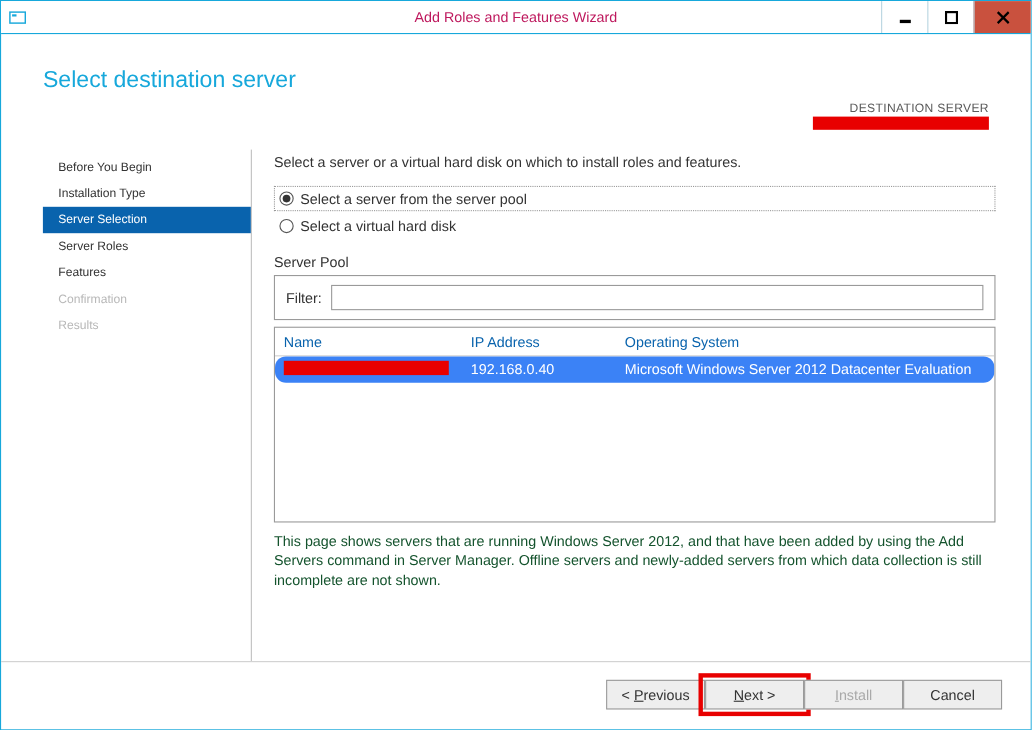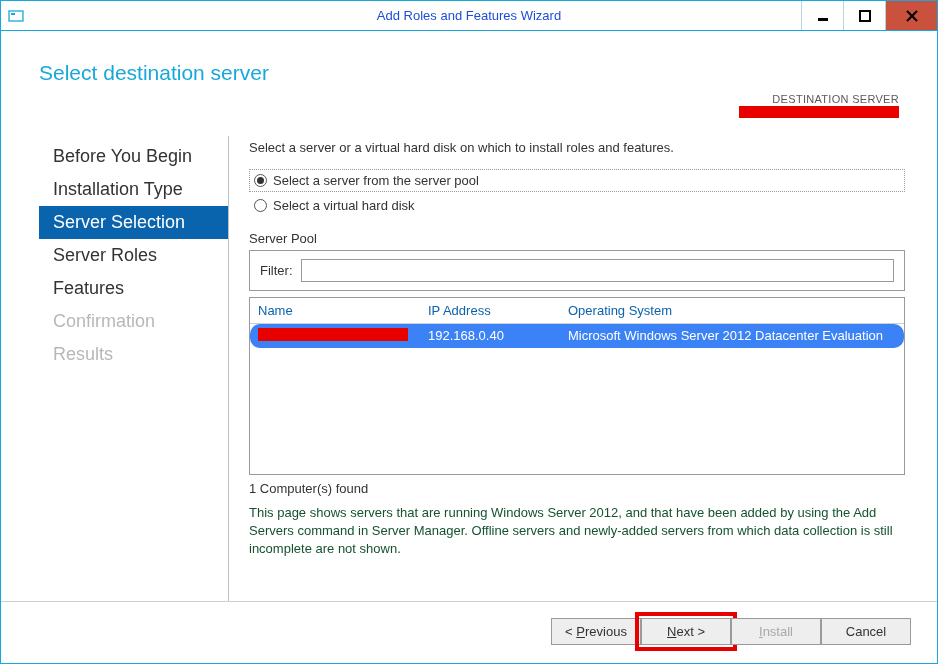--- a/index.html
+++ b/index.html
@@ -32,21 +32,21 @@
     margin-left: 6px;
     display: inline-flex;
     align-items: center;
     justify-content: center;
   }
   .title-text {
     position: absolute;
     left: 0; right: 0;
     text-align: center;
     font-size: 13px;
-    color: #1d4ed8;
+    color: #be185d;
     pointer-events: none;
   }
   .win-controls {
     margin-left: auto;
     display: flex;
     height: 100%;
   }
   .win-btn {
     width: 42px;
     height: 100%;
@@ -97,21 +97,21 @@
     display: flex;
     padding: 0 24px 0 38px;
   }
   .nav {
     width: 190px;
     padding-top: 4px;
     border-right: 1px solid #bfbfbf;
   }
   .nav-item {
     padding: 6px 10px 6px 14px;
-    font-size: 18px;
+    font-size: 11px;
     color: #333;
     cursor: pointer;
   }
   .nav-item.selected {
     background: #0963ad;
     color: #fff;
   }
   .nav-item.disabled { color: #b8b8b8; cursor: default;}
   .pane {
     flex: 1;
@@ -284,21 +284,20 @@
             <div class="col-ip">IP Address</div>
             <div class="col-os">Operating System</div>
           </div>
           <div class="grid-row">
             <div class="col-name"><span class="name-red"></span></div>
             <div class="col-ip">192.168.0.40</div>
             <div class="col-os">Microsoft Windows Server 2012 Datacenter Evaluation</div>
           </div>
         </div>
 
-        <div class="found">1 Computer(s) found</div>
         <div class="desc">This page shows servers that are running Windows Server 2012, and that have been added by using the Add Servers command in Server Manager. Offline servers and newly-added servers from which data collection is still incomplete are not shown.</div>
       </div>
     </div>
 
     <div class="footer">
       <button class="btn">&lt; <span class="u">P</span>revious</button>
       <button class="btn highlight-next"><span class="u">N</span>ext &gt;</button>
       <button class="btn disabled"><span class="u">I</span>nstall</button>
       <button class="btn">Cancel</button>
     </div>

